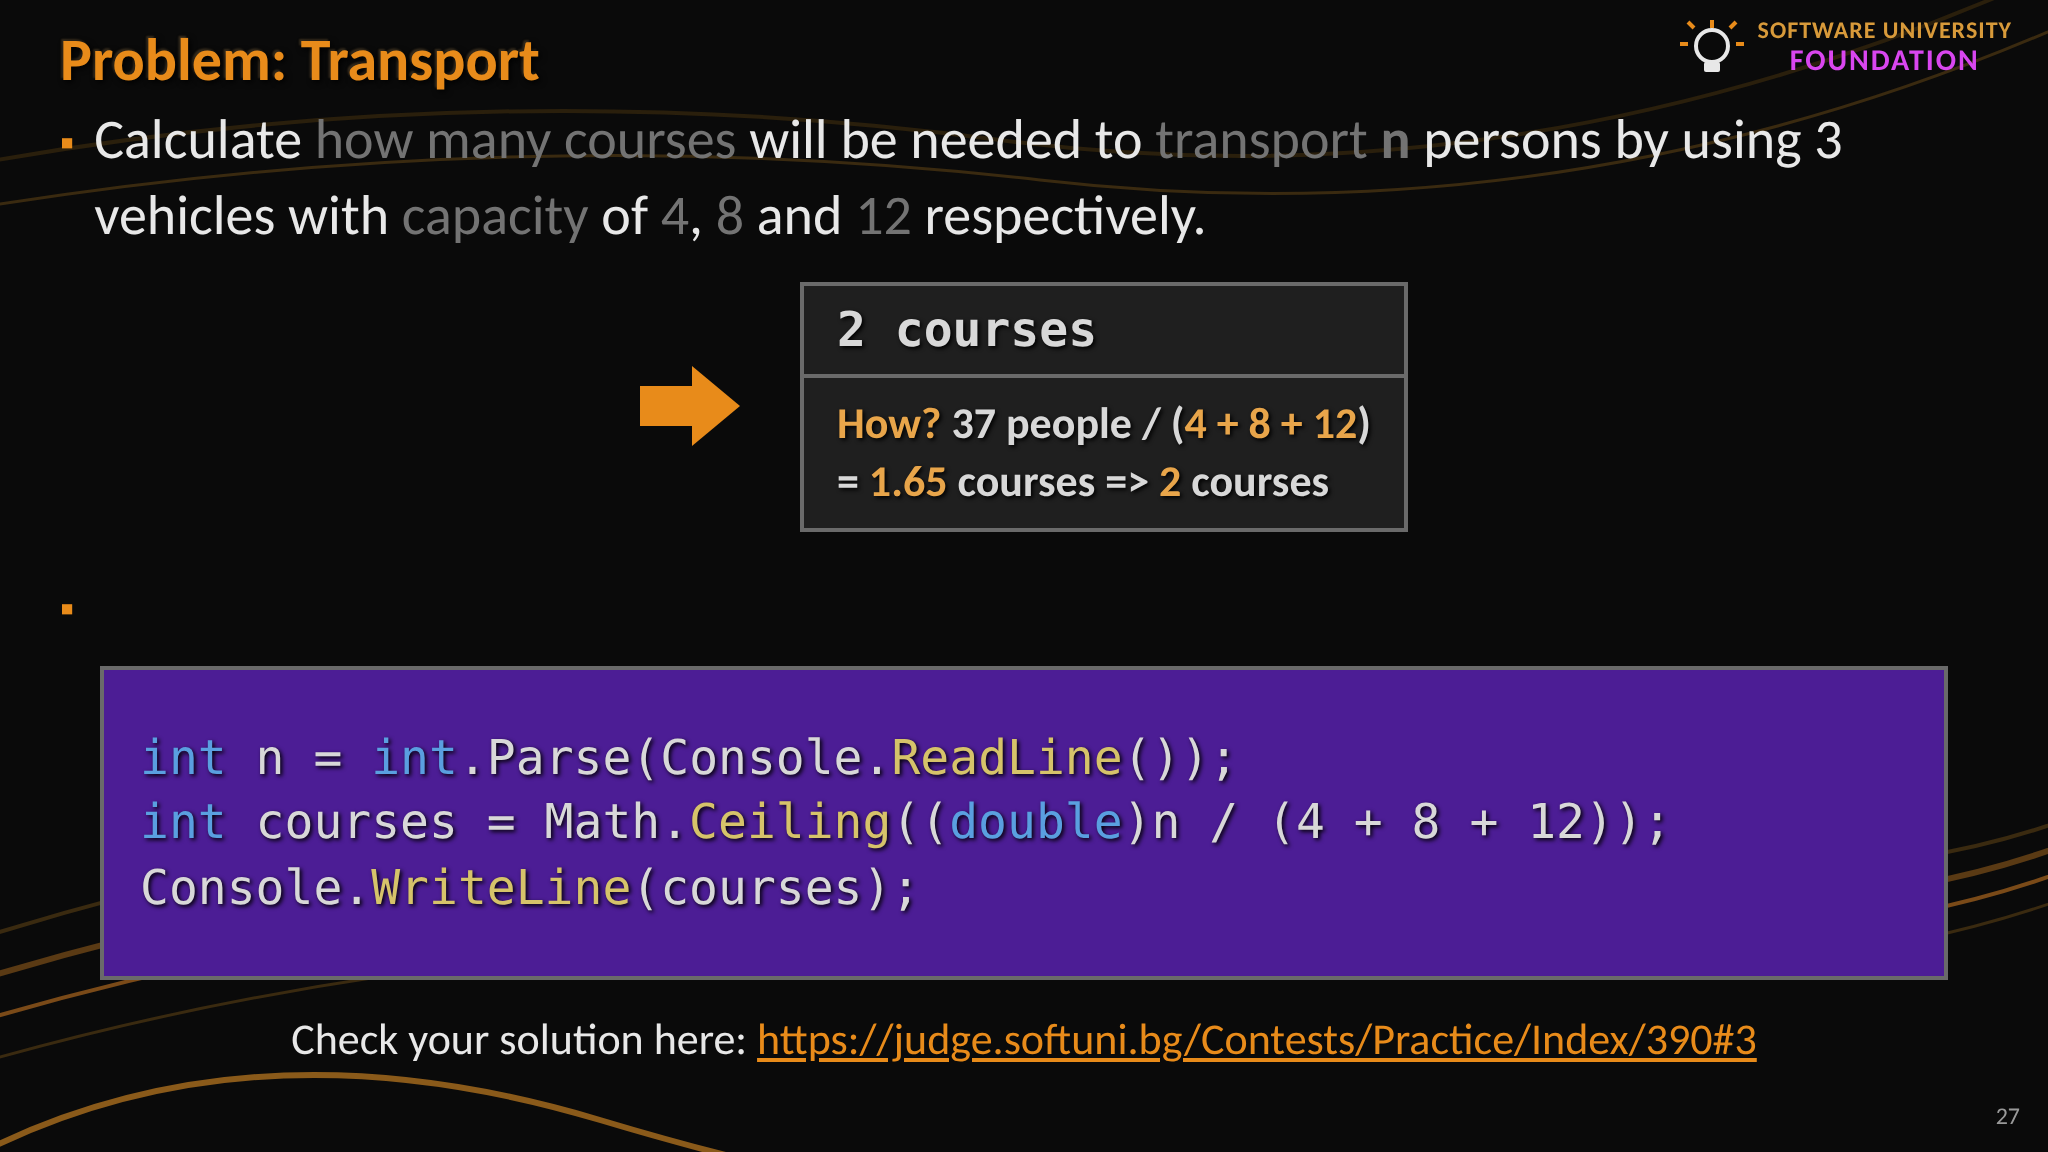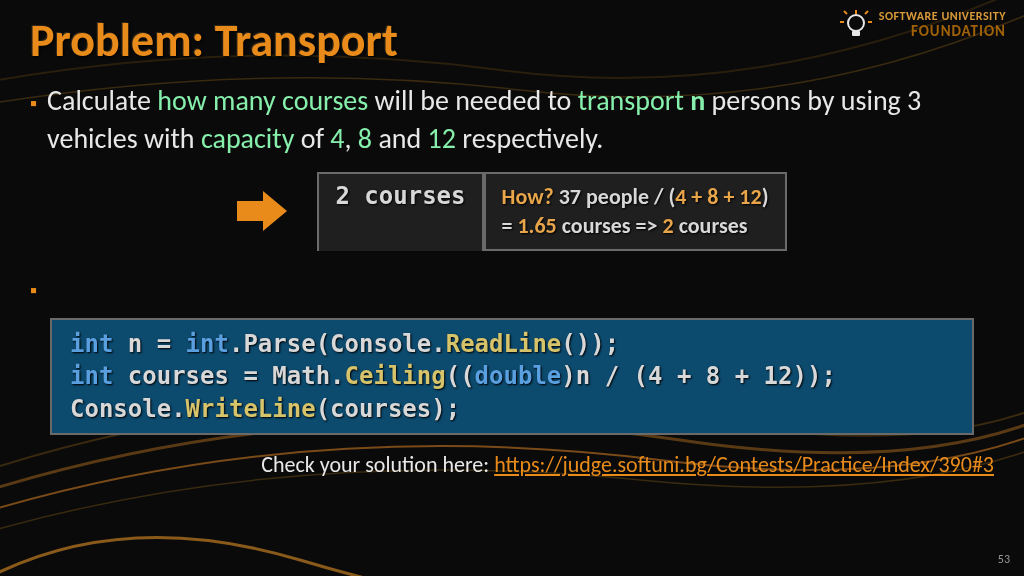--- a/index.html
+++ b/index.html
@@ -12,62 +12,62 @@
   }
   .bg-swirl {
     position: absolute; inset: 0; z-index: 0; overflow: hidden;
   }
   .bg-swirl svg { width: 100%; height: 100%; }
   .content { position: relative; z-index: 1; padding: 12px 30px 0 30px; height: 100%; }
   .logo {
     position: absolute; top: 8px; right: 18px; z-index: 2;
     display: flex; align-items: center; gap: 6px;
   }
-  .logo-text { font-size: 12px; line-height: 1.1; font-weight: bold; text-align: right; }
+  .logo-text { font-size: 12px; line-height: 1.1; font-weight: bold; text-align: center; }
   .logo-text .l1 { color: #d89a3a; letter-spacing: 0.5px; }
-  .logo-text .l2 { color: #a16207; letter-spacing: 1px; font-size: 15px; }
+  .logo-text .l2 { color: #d946ef; letter-spacing: 1px; font-size: 15px; }
   h1 {
-    font-size: 46px; font-weight: 700; color: #e88b1a;
+    font-size: 30px; font-weight: 700; color: #e88b1a;
     text-shadow: 1px 1px 3px #000, -1px -1px 1px rgba(255,200,120,0.2);
-    margin-bottom: 14px;
+    margin-bottom: 2px;
   }
   .bullet-line { display: flex; align-items: flex-start; gap: 10px; font-size: 28px; line-height: 1.35; margin-bottom: 14px; }
   .bullet { color: #e88b1a; font-size: 20px; margin-top: 8px; flex-shrink: 0; }
-  .hl { color: #86efac; }
+  .hl { color: #737373; }
   .row { display: flex; align-items: center; justify-content: center; gap: 30px; margin: 8px 0 18px; }
   .box {
     background: #1f1f1f; border: 2px solid #6a6a6a; padding: 8px 16px;
     font-family: Consolas, monospace; font-size: 24px; color: #d8d8d8; font-weight: bold;
     text-shadow: 1px 1px 2px #000;
   }
   .arrow-shape {
     width: 50px; height: 40px; position: relative;
   }
   .arrow-shape::before {
     content: ""; position: absolute; left: 0; top: 10px;
     width: 26px; height: 20px; background: #e88b1a;
   }
   .arrow-shape::after {
     content: ""; position: absolute; right: 0; top: 0;
     border-top: 20px solid transparent; border-bottom: 20px solid transparent;
     border-left: 24px solid #e88b1a;
   }
-  .box-stack { display: flex; flex-direction: row; }
+  .box-stack { display: flex; flex-direction: column; }
   .box-stack .box.top { border-bottom: none; }
   .box-stack .box.bottom { font-family: Calibri, Arial, sans-serif; font-size: 22px; line-height: 1.35; font-weight: 600; }
   .num { color: #e8a54a; text-align: right; }
   .code-box {
-    background: #0c4a6e; border: 2px solid #6a6a6a; padding: 8px 18px;
-    font-family: Consolas, monospace; font-size: 24px; color: #d8d8d8; font-weight: bold;
+    background: #4c1d95; border: 2px solid #6a6a6a; padding: 28px 18px;
+    font-family: Consolas, monospace; font-size: 24px; color: #d8d8d8; font-weight: normal;
     text-shadow: 1px 1px 2px #000; line-height: 1.35; margin: 8px 20px 0;
   }
   .kw { color: #5a9fe0; }
   .fn { color: #d6c36a; }
   .footer {
-    text-align: right; font-size: 22px; margin-top: 16px; color: #e8e8e8;
+    text-align: center; font-size: 22px; margin-top: 16px; color: #e8e8e8;
   }
   .footer a { color: #e88b1a; text-decoration: underline; }
   .pagenum {
     position: absolute; bottom: 10px; right: 14px; font-size: 12px; color: #999;
   }
 </style>
 </head>
 <body>
 
 <div class="bg-swirl">
@@ -127,13 +127,13 @@
     <span class="kw">int</span><span> n = </span><span class="kw">int</span><span>.Parse(Console.</span><span class="fn">ReadLine</span><span>());</span><br>
     <span class="kw">int</span><span> courses = Math.</span><span class="fn">Ceiling</span><span>((</span><span class="kw">double</span><span>)n / (4 + 8 + 12));</span><br>
     <span>Console.</span><span class="fn">WriteLine</span><span>(courses);</span>
   </div>
 
   <div class="footer">
     <span>Check your solution here: </span><a href="#">https://judge.softuni.bg/Contests/Practice/Index/390#3</a>
   </div>
 </div>
 
-<div class="pagenum">53</div>
+<div class="pagenum">27</div>
 
 </body></html>

